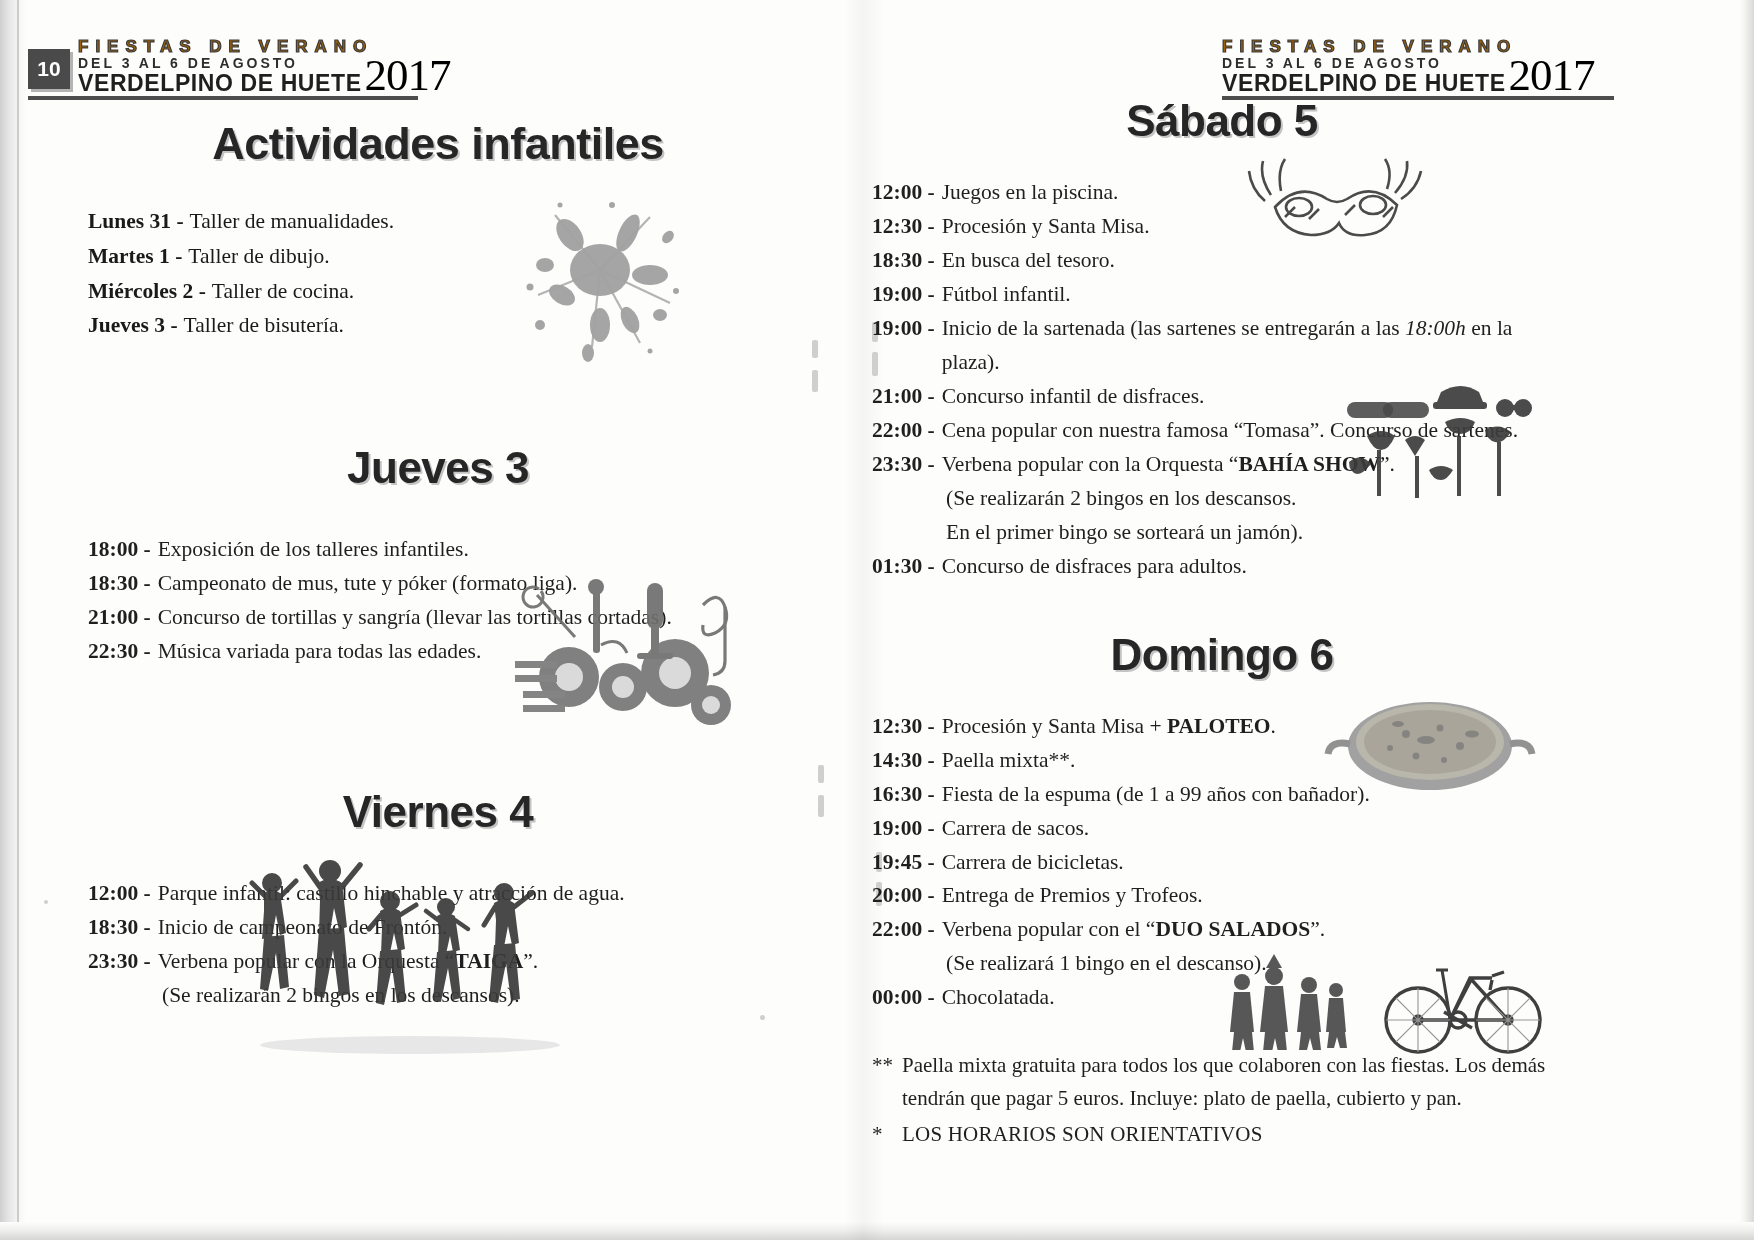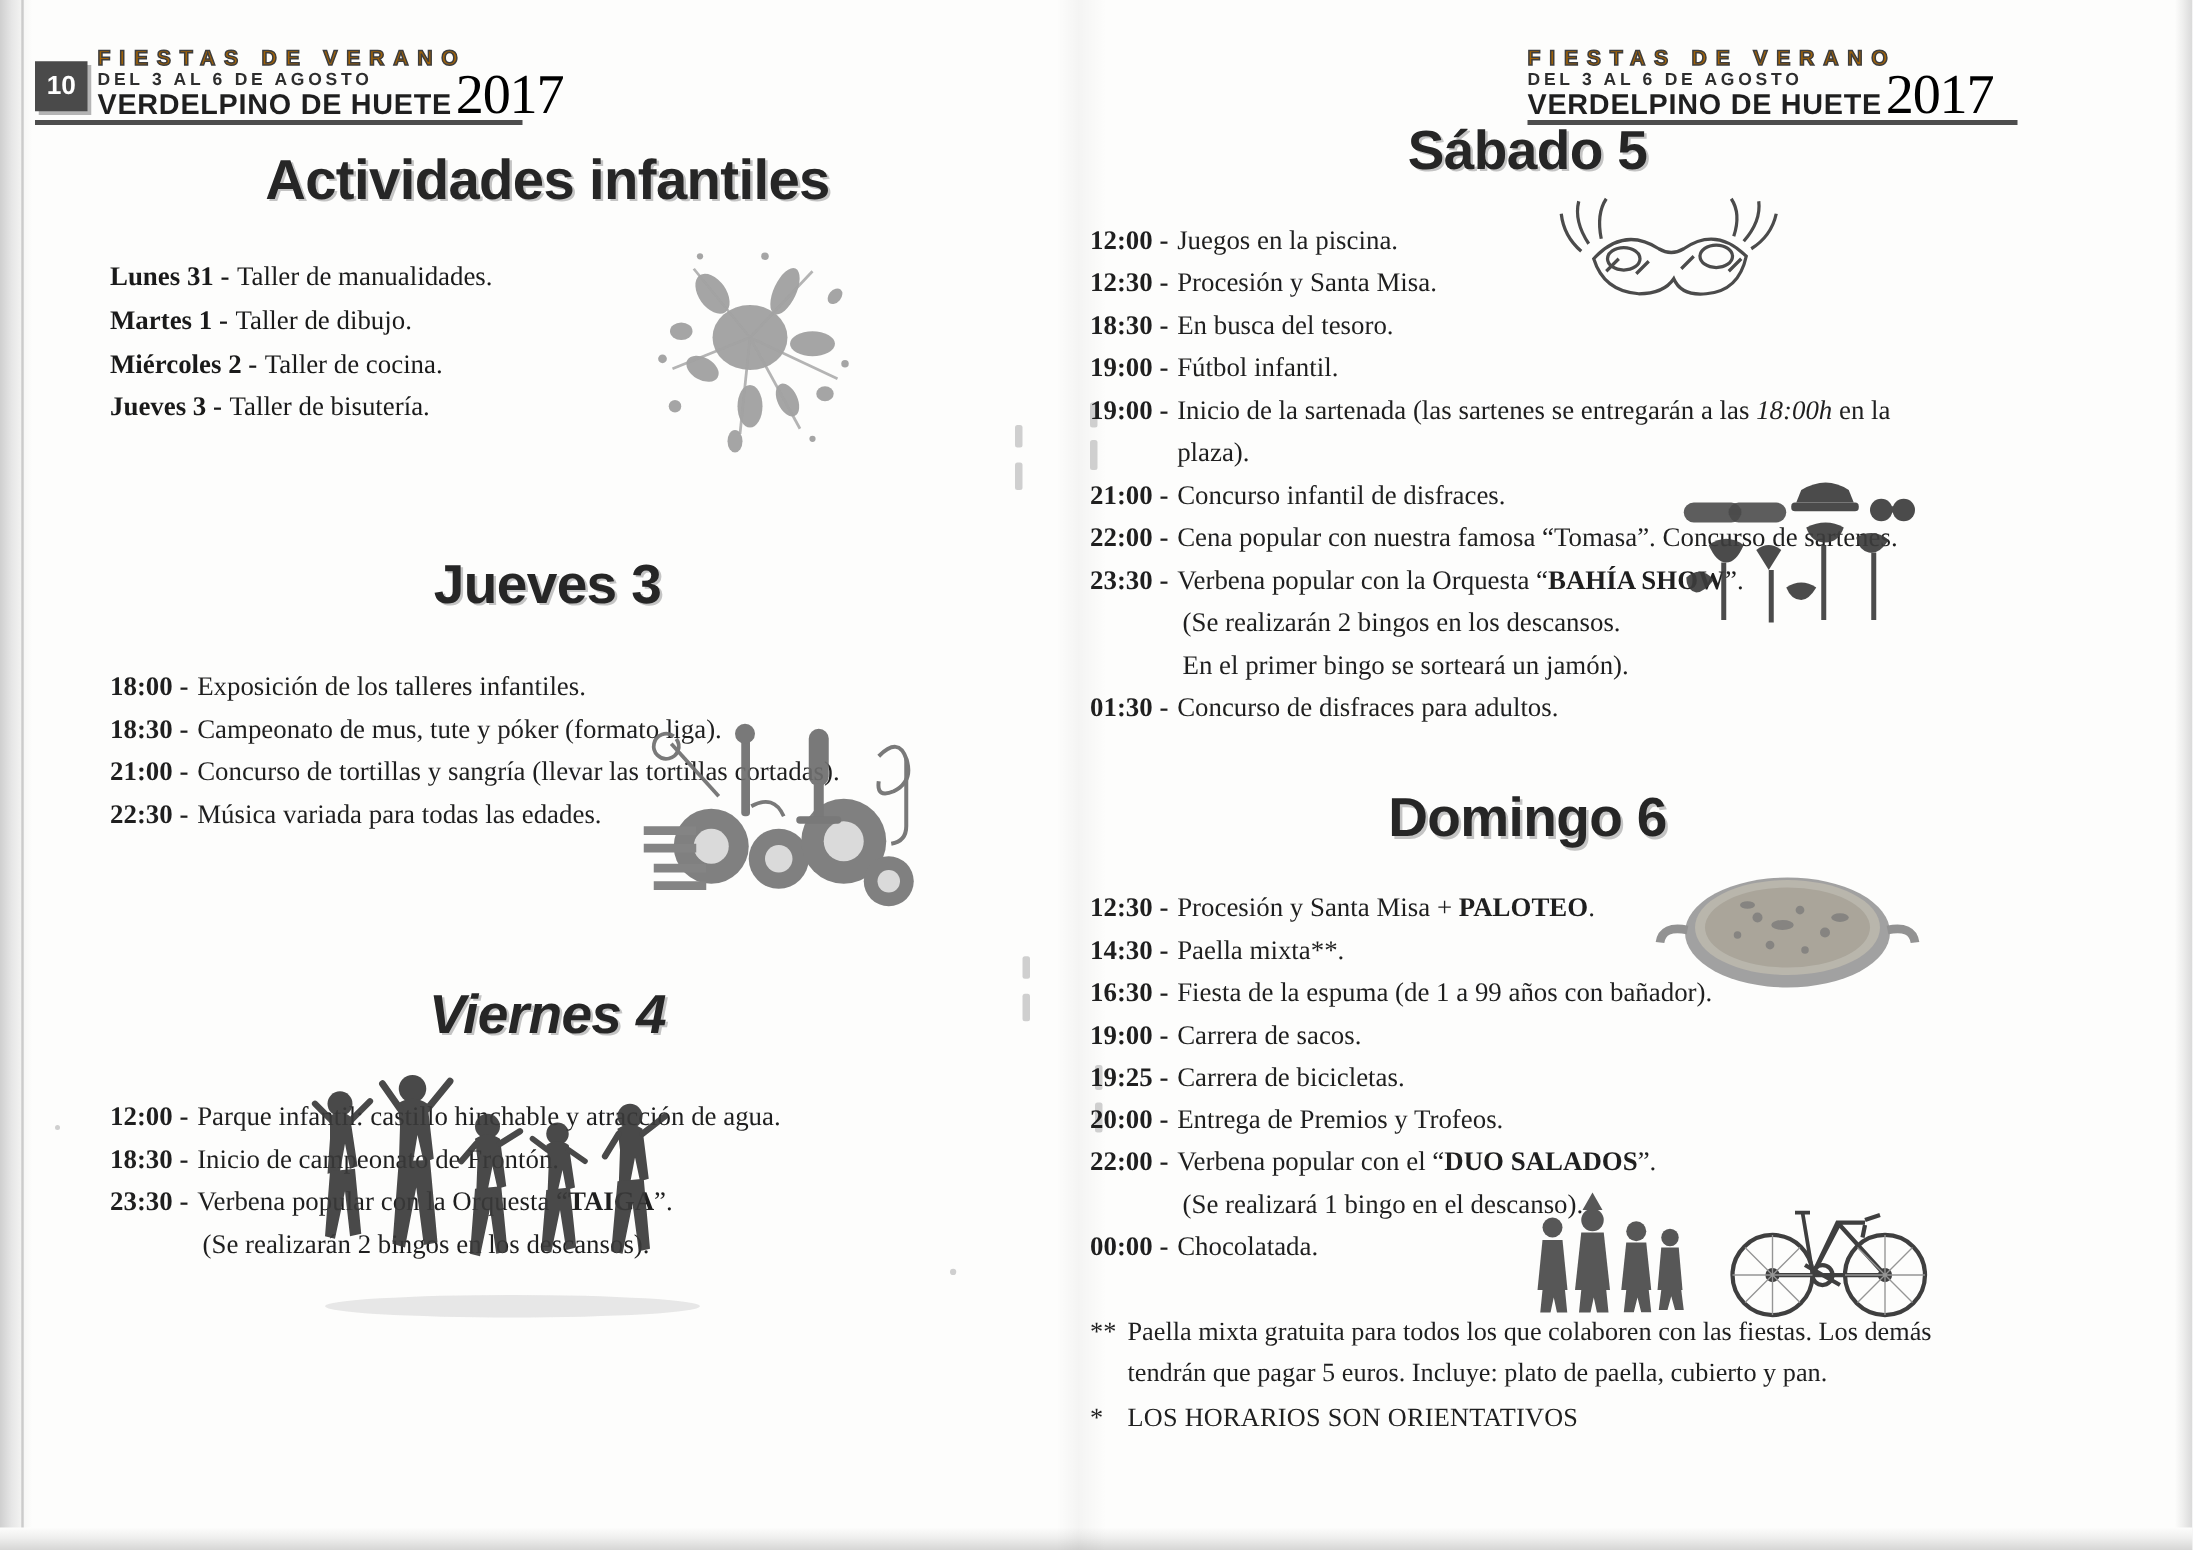--- a/index.html
+++ b/index.html
@@ -111,21 +111,21 @@
   .day-title {
     font-family: "Liberation Sans", sans-serif;
     font-weight: bold;
     color: #262626;
     text-align: center;
     letter-spacing: -0.5px;
     text-shadow: 2px 2px 0 rgba(150,150,150,.55);
   }
   .t-actividades { font-size: 45px; margin: 14px 0 0 0; }
   .t-jueves   { font-size: 44px; }
-  .t-viernes  { font-size: 44px; font-style: italic; }
+  .t-viernes  { font-size: 44px; }
   .t-sabado   { font-size: 44px; }
   .t-domingo  { font-size: 44px; }
 
   .sched { margin-top: 26px; }
   .sched-row {
     display: flex;
     font-size: 21.5px;
     line-height: 1.58;
     color: #1f1f1f;
   }
@@ -346,21 +346,21 @@
       </div>
       <div class="sched-row">
         <span class="sched-time">16:30 -</span>
         <span class="sched-text">Fiesta de la espuma (de 1 a 99 años con bañador).</span>
       </div>
       <div class="sched-row">
         <span class="sched-time">19:00 -</span>
         <span class="sched-text">Carrera de sacos.</span>
       </div>
       <div class="sched-row">
-        <span class="sched-time">19:25 -</span>
+        <span class="sched-time">19:45 -</span>
         <span class="sched-text">Carrera de bicicletas.</span>
       </div>
       <div class="sched-row">
         <span class="sched-time">20:00 -</span>
         <span class="sched-text">Entrega de Premios y Trofeos.</span>
       </div>
       <div class="sched-row">
         <span class="sched-time">22:00 -</span>
         <span class="sched-text"><span>Verbena popular con el “</span><b class="em">DUO SALADOS</b><span>”.</span></span>
       </div>

